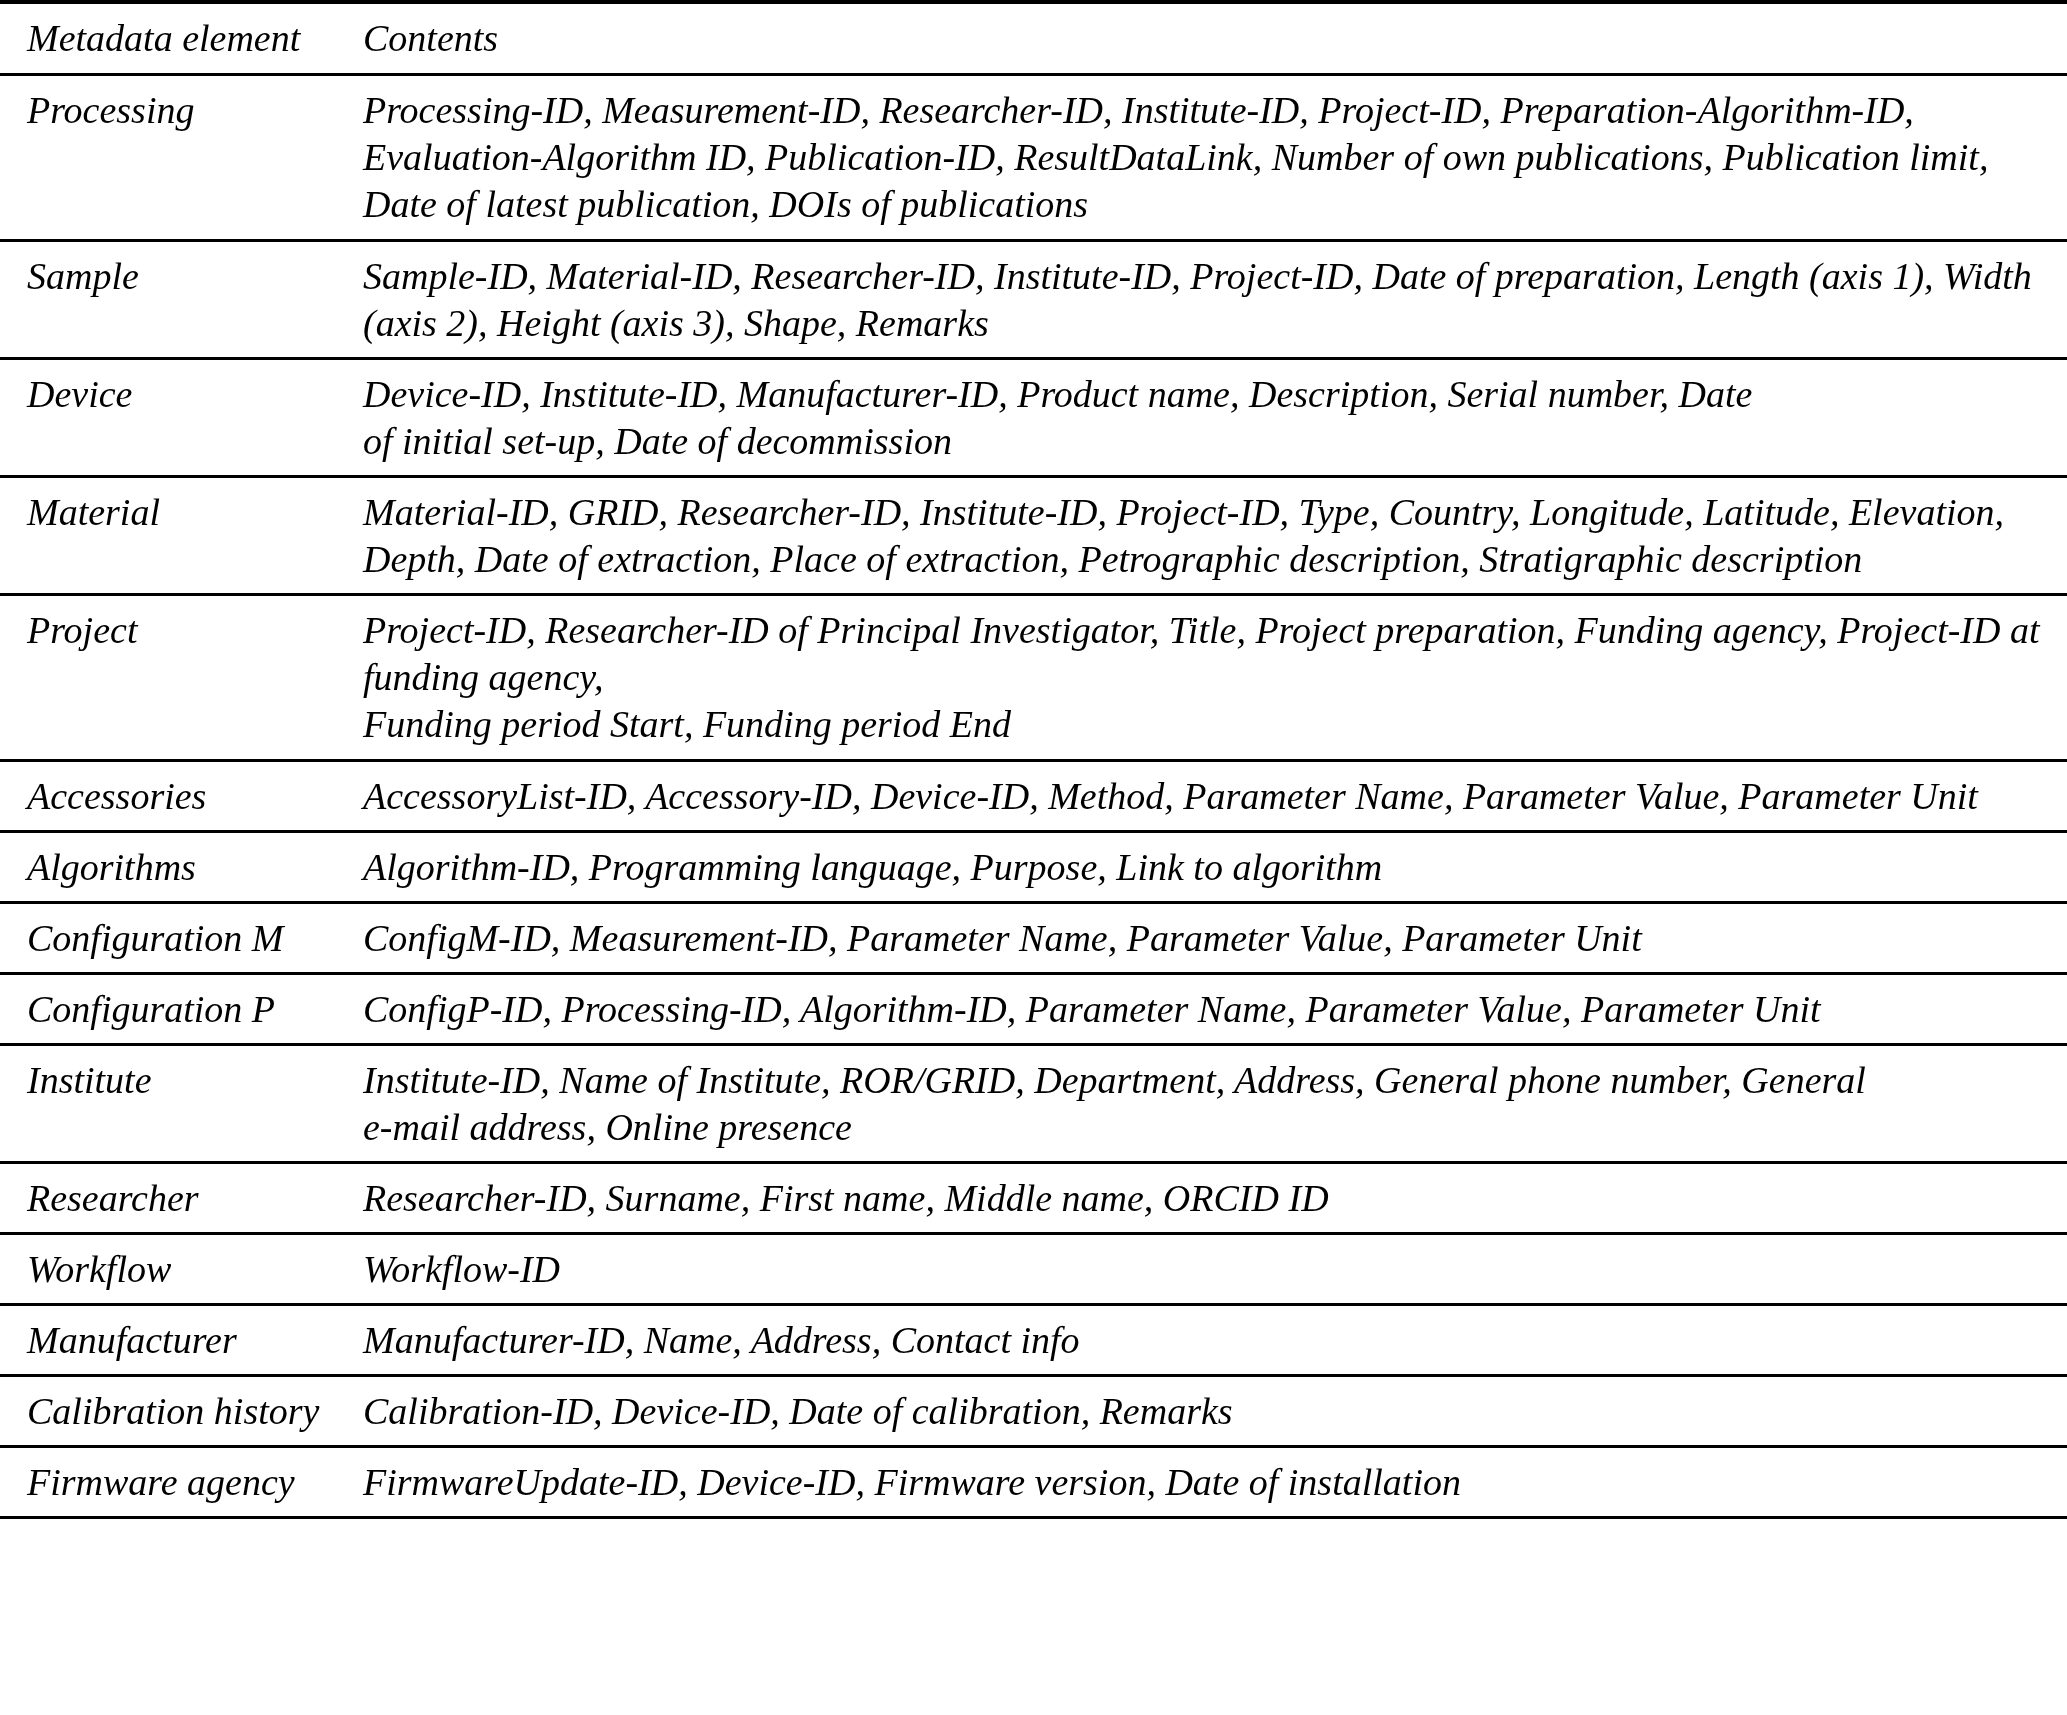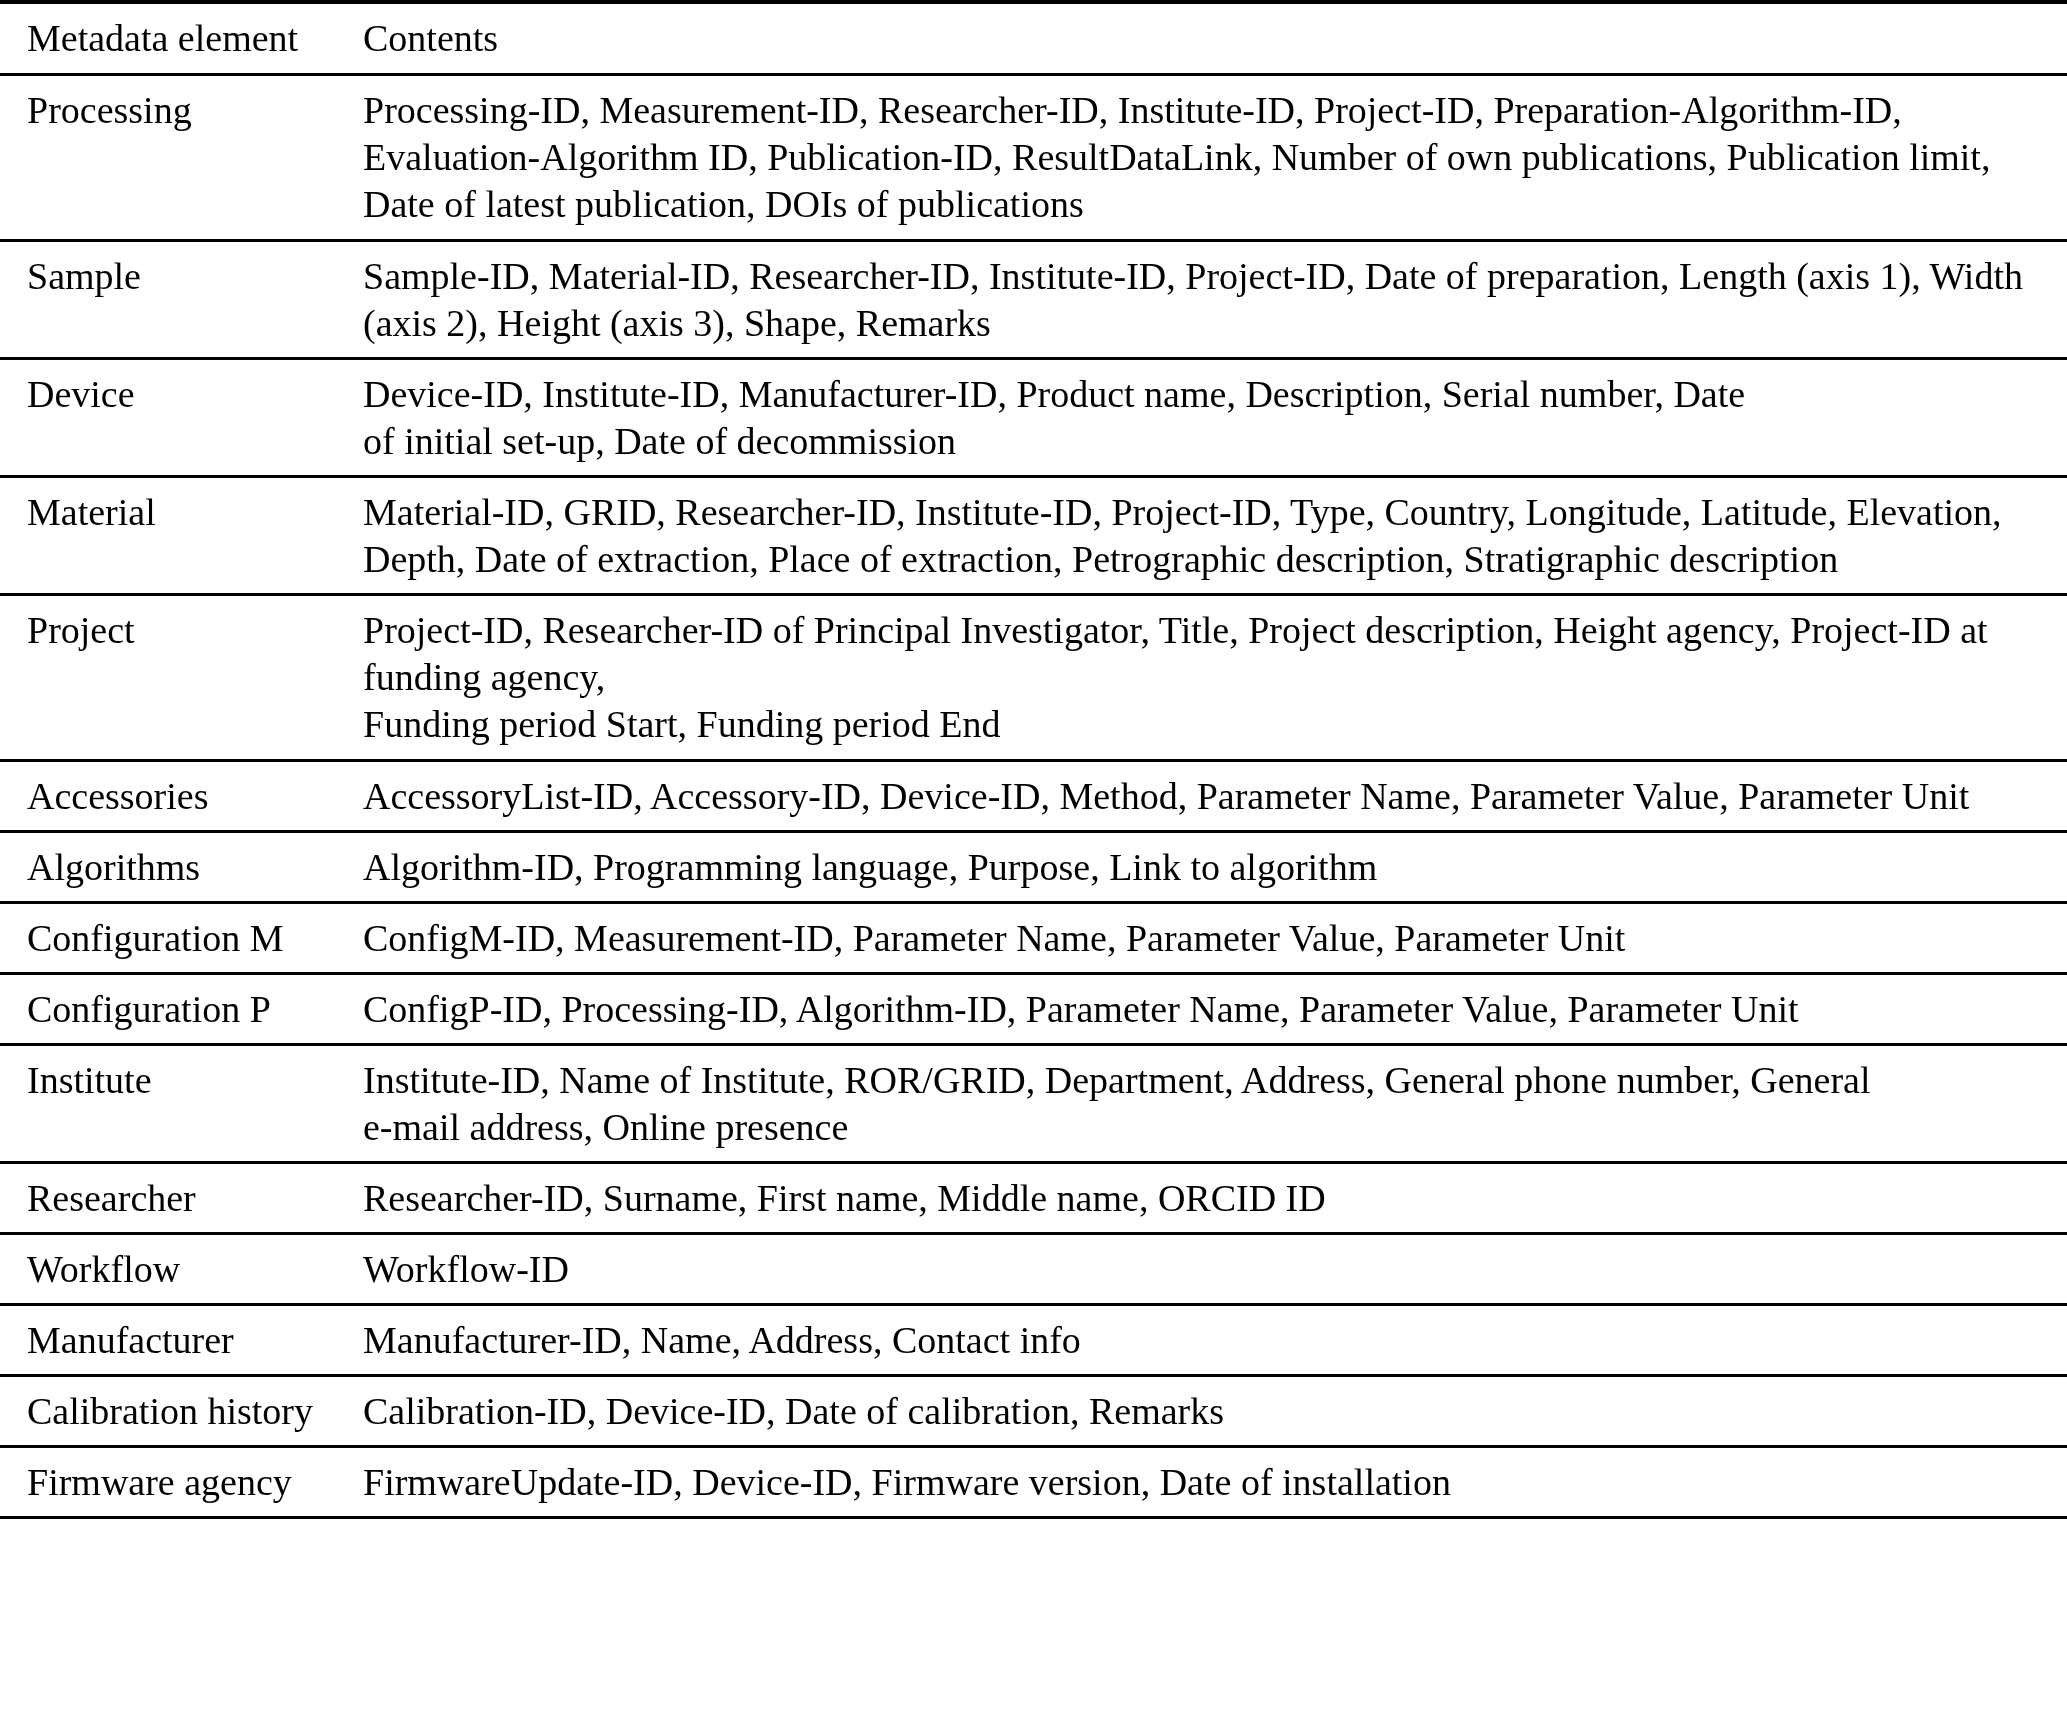--- a/index.html
+++ b/index.html
@@ -10,20 +10,21 @@
   #page {
     width: 2067px;
     height: 1715px;
     background: #ffffff;
     color: #000000;
     font-family: "Liberation Serif", "DejaVu Serif", serif;
     font-size: 38px;
     line-height: 47px;
     box-sizing: border-box;
     overflow: hidden;
+    font-style: italic;
   }
   table.meta {
     width: 2067px;
     border-collapse: collapse;
     table-layout: fixed;
     border-top: 4px solid #000;
   }
   table.meta col.c1col { width: 363px; }
   table.meta col.c2col { width: 1704px; }
   th, td {
@@ -73,21 +74,21 @@
         <td class="c2">Device-ID, Institute-ID, Manufacturer-ID, Product name, Description, Serial number, Date
 of initial set-up, Date of decommission</td>
       </tr>
       <tr class="h2">
         <td class="c1">Material</td>
         <td class="c2">Material-ID, GRID, Researcher-ID, Institute-ID, Project-ID, Type, Country, Longitude, Latitude, Elevation,
 Depth, Date of extraction, Place of extraction, Petrographic description, Stratigraphic description</td>
       </tr>
       <tr class="h3">
         <td class="c1">Project</td>
-        <td class="c2">Project-ID, Researcher-ID of Principal Investigator, Title, Project description, Height agency, Project-ID at
+        <td class="c2">Project-ID, Researcher-ID of Principal Investigator, Title, Project preparation, Funding agency, Project-ID at
 funding agency,
 Funding period Start, Funding period End</td>
       </tr>
       <tr class="h1">
         <td class="c1">Accessories</td>
         <td class="c2">AccessoryList-ID, Accessory-ID, Device-ID, Method, Parameter Name, Parameter Value, Parameter Unit</td>
       </tr>
       <tr class="h1">
         <td class="c1">Algorithms</td>
         <td class="c2">Algorithm-ID, Programming language, Purpose, Link to algorithm</td>

